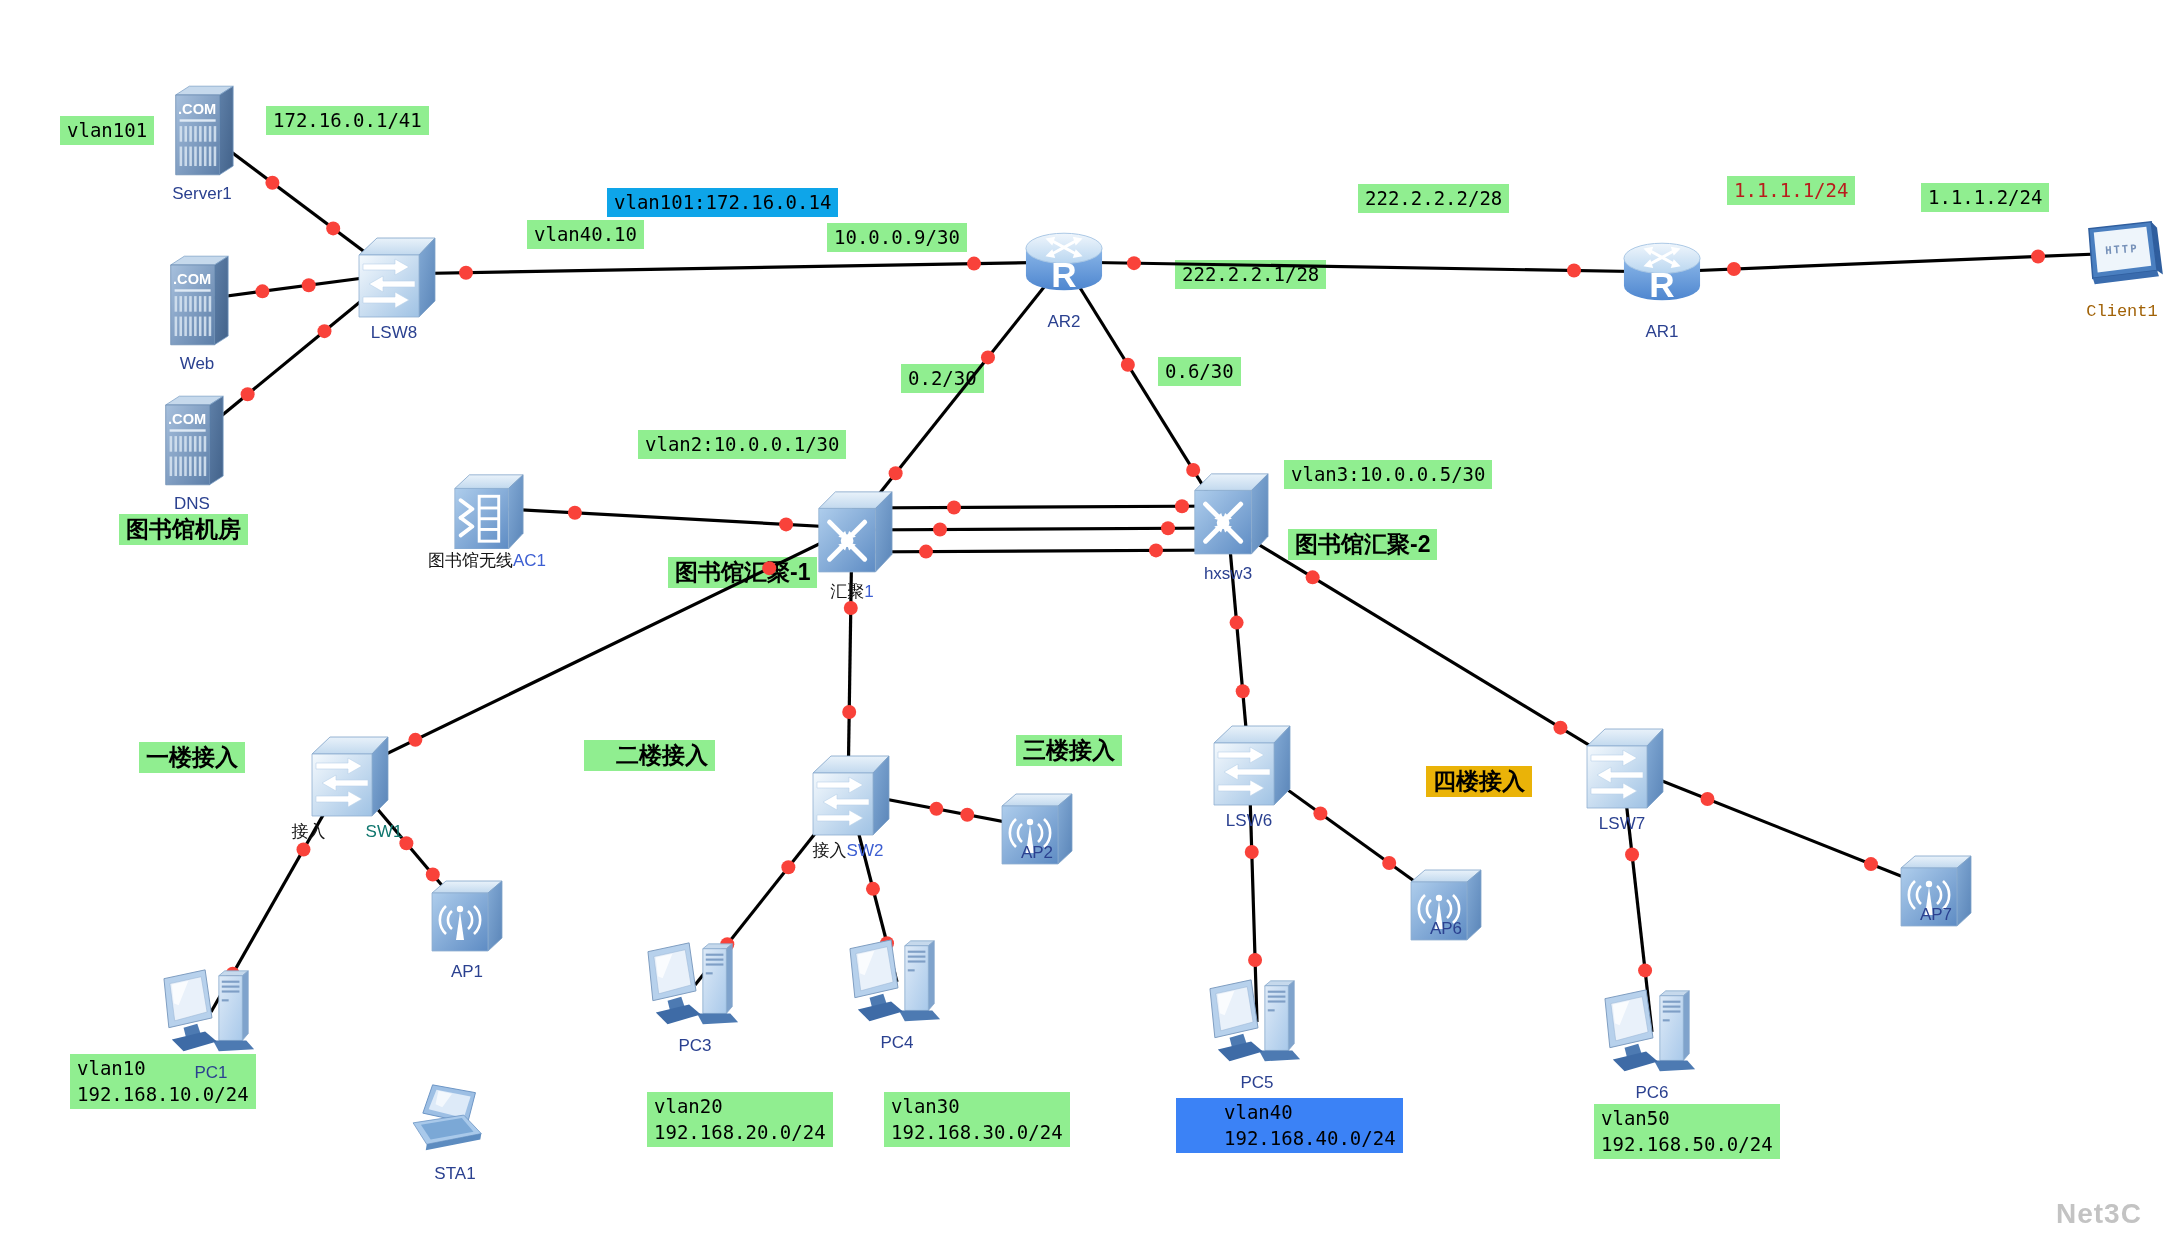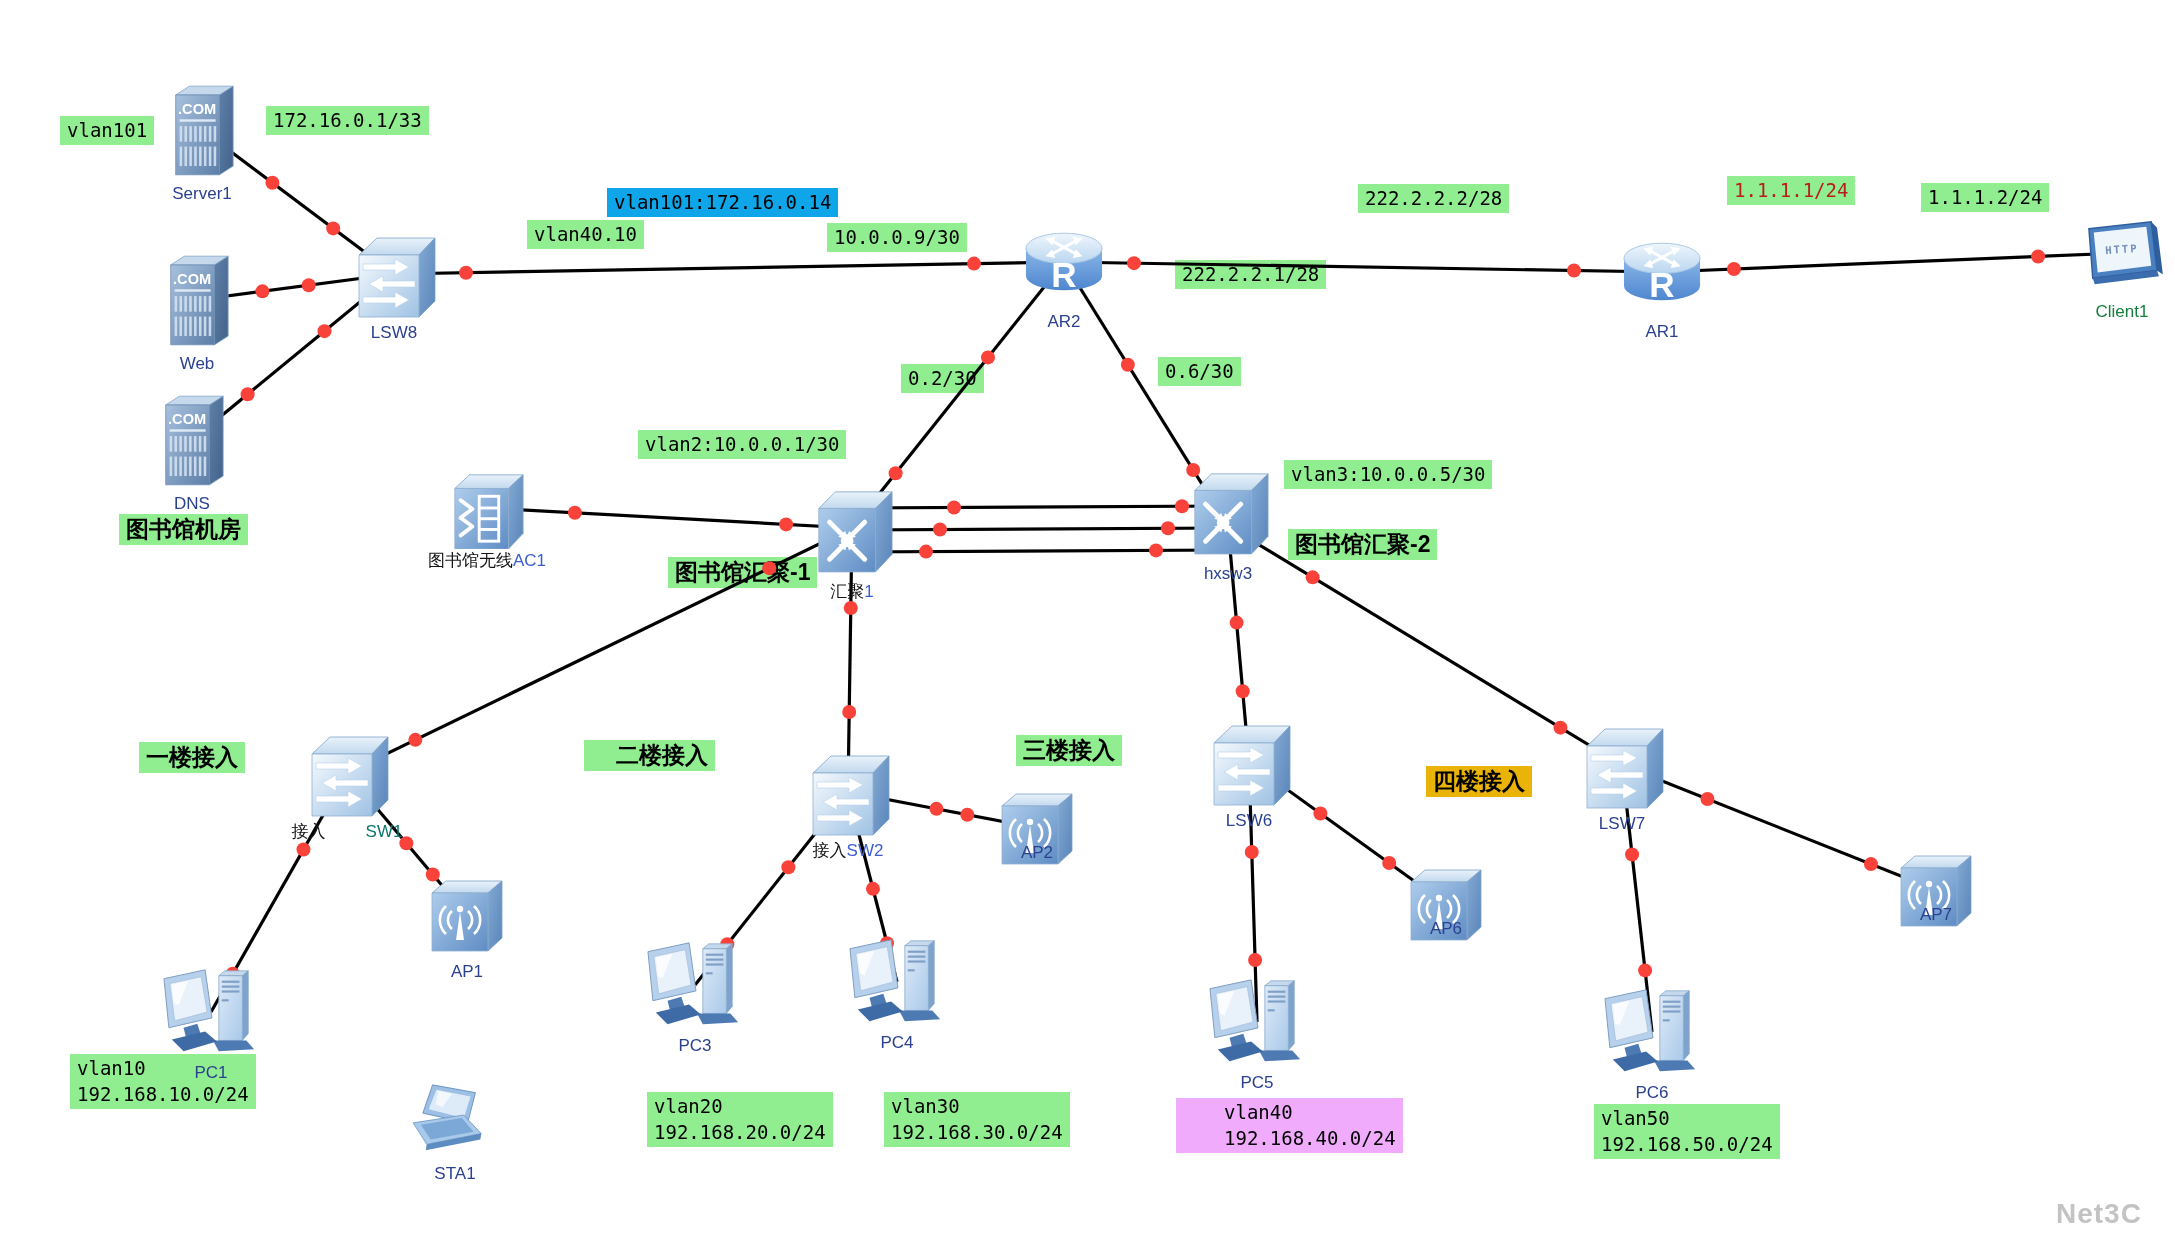--- a/index.html
+++ b/index.html
@@ -275,21 +275,21 @@
       <div class="node-label" style="top: 90px; color: rgb(43, 65, 144);">AR1</div>
     </div>
     <div class="node" style="left: 2081px; top: 216px; width: 82px; height: 74px;">
       <svg width="82" height="74" viewBox="0 0 84 76">
     <polygon points="72,6 78,12 84,60 78,56" fill="#2F5E9E"></polygon>
     <polygon points="8,13 72,6 78,56 12,64" fill="#4A7FC0" stroke="#2F5E9E" stroke-width="1.5"></polygon>
     <polygon points="13,17 67,11 72,51 17,58" fill="#EEF5FB"></polygon>
     <text x="42" y="38" text-anchor="middle" transform="rotate(-4 42 36)" font-family="DejaVu Sans Mono,monospace" font-size="11" font-weight="bold" letter-spacing="2" fill="#7590B8">HTTP</text>
     <polygon points="12,64 78,56 80,62 14,70" fill="#3A6CAE"></polygon>
       </svg>
-      <div class="node-label" style="top: 86px; color: #15803d;">Client1</div>
+      <div class="node-label" style="top: 86px; color: #a16207; font-family: Liberation Mono, monospace;">Client1</div>
     </div>
     <div class="node" style="left: 447px; top: 467px; width: 80px; height: 82px;">
       <svg width="80" height="82" viewBox="0 0 82 84">
     <polygon points="8,22 23,8 78,8 63,22" fill="url(#gTopLight)" stroke="#7FA2C8" stroke-width="0.8"></polygon>
     <polygon points="63,22 78,8 78,68 63,84" fill="url(#gSideMed)" stroke="#7FA2C8" stroke-width="0.8"></polygon>
     <polygon points="8,22 63,22 63,84 8,84" fill="url(#gFrontMed)" stroke="#8FAFD0" stroke-width="0.8"></polygon>
     <g stroke="#fff" stroke-width="4" fill="none" stroke-linecap="round" stroke-linejoin="round">
       <path d="M14,34 L26,43 L14,52"></path>
           <path d="M14,52 L26,61 L14,70"></path>
         </g>
@@ -557,21 +557,21 @@
     <polygon points="28,5 72,13 64,44 18,34" fill="#9DBFE4" stroke="#6B94C4" stroke-width="1"></polygon>
     <polygon points="32,10 67,17 60,39 24,30" fill="#DDEAF8"></polygon>
     <polygon points="34,11 48,14 38,28 31,25" fill="#FFFFFF" opacity="0.65"></polygon>
     <polygon points="8,44 60,36 78,55 22,66" fill="#A9C9EA" stroke="#6B94C4" stroke-width="0.8"></polygon>
     <polygon points="16,46 58,39 70,53 26,61" fill="#7BA8D6"></polygon>
     <polygon points="22,66 78,55 77,61 21,72" fill="#5D8CC0"></polygon>
       </svg>
       <div class="node-label" style="top: 84px; color: rgb(43, 65, 144);">STA1</div>
     </div>
     <div class="annotation ann-mono" style="left: 60px; top: 116px; background: rgb(144, 238, 144); color: rgb(0, 0, 0);">vlan101</div>
-    <div class="annotation ann-mono" style="left: 266px; top: 106px; background: rgb(144, 238, 144); color: rgb(0, 0, 0);">172.16.0.1/33</div>
+    <div class="annotation ann-mono" style="left: 266px; top: 106px; background: rgb(144, 238, 144); color: rgb(0, 0, 0);">172.16.0.1/41</div>
     <div class="annotation ann-mono" style="left: 527px; top: 220px; background: rgb(144, 238, 144); color: rgb(0, 0, 0);">vlan40.10</div>
     <div class="annotation ann-mono" style="left: 607px; top: 188px; background: #0ea5e9; color: rgb(0, 0, 0);">vlan101:172.16.0.14</div>
     <div class="annotation ann-mono" style="left: 827px; top: 223px; background: rgb(144, 238, 144); color: rgb(0, 0, 0);">10.0.0.9/30</div>
     <div class="annotation ann-mono" style="left: 1175px; top: 260px; background: rgb(144, 238, 144); color: rgb(0, 0, 0);">222.2.2.1/28</div>
     <div class="annotation ann-mono" style="left: 1358px; top: 184px; background: rgb(144, 238, 144); color: rgb(0, 0, 0);">222.2.2.2/28</div>
     <div class="annotation ann-mono" style="left: 1727px; top: 176px; background: rgb(144, 238, 144); color: #b91c1c;">1.1.1.1/24</div>
     <div class="annotation ann-mono" style="left: 1921px; top: 183px; background: rgb(144, 238, 144); color: rgb(0, 0, 0);">1.1.1.2/24</div>
     <div class="annotation ann-mono" style="left: 901px; top: 364px; background: rgb(144, 238, 144); color: rgb(0, 0, 0);">0.2/30</div>
     <div class="annotation ann-mono" style="left: 1158px; top: 357px; background: rgb(144, 238, 144); color: rgb(0, 0, 0);">0.6/30</div>
     <div class="annotation ann-mono" style="left: 638px; top: 430px; background: rgb(144, 238, 144); color: rgb(0, 0, 0);">vlan2:10.0.0.1/30</div>
@@ -588,21 +588,21 @@
       <div>192.168.10.0/24</div>
     </div>
     <div class="annotation ann-mono" style="left: 647px; top: 1092px; background: rgb(144, 238, 144); color: rgb(0, 0, 0);">
       <div>vlan20</div>
       <div>192.168.20.0/24</div>
     </div>
     <div class="annotation ann-mono" style="left: 884px; top: 1092px; background: rgb(144, 238, 144); color: rgb(0, 0, 0);">
       <div>vlan30</div>
       <div>192.168.30.0/24</div>
     </div>
-    <div class="annotation ann-mono" style="left: 1176px; top: 1098px; background: #f0abfc; color: rgb(0, 0, 0); padding-left: 48px;">
+    <div class="annotation ann-mono" style="left: 1176px; top: 1098px; background: #3b82f6; color: rgb(0, 0, 0); padding-left: 48px;">
       <div>vlan40</div>
       <div>192.168.40.0/24</div>
     </div>
     <div class="annotation ann-mono" style="left: 1594px; top: 1104px; background: rgb(144, 238, 144); color: rgb(0, 0, 0);">
       <div>vlan50</div>
       <div>192.168.50.0/24</div>
     </div>
   </div>
 
 </body></html>

